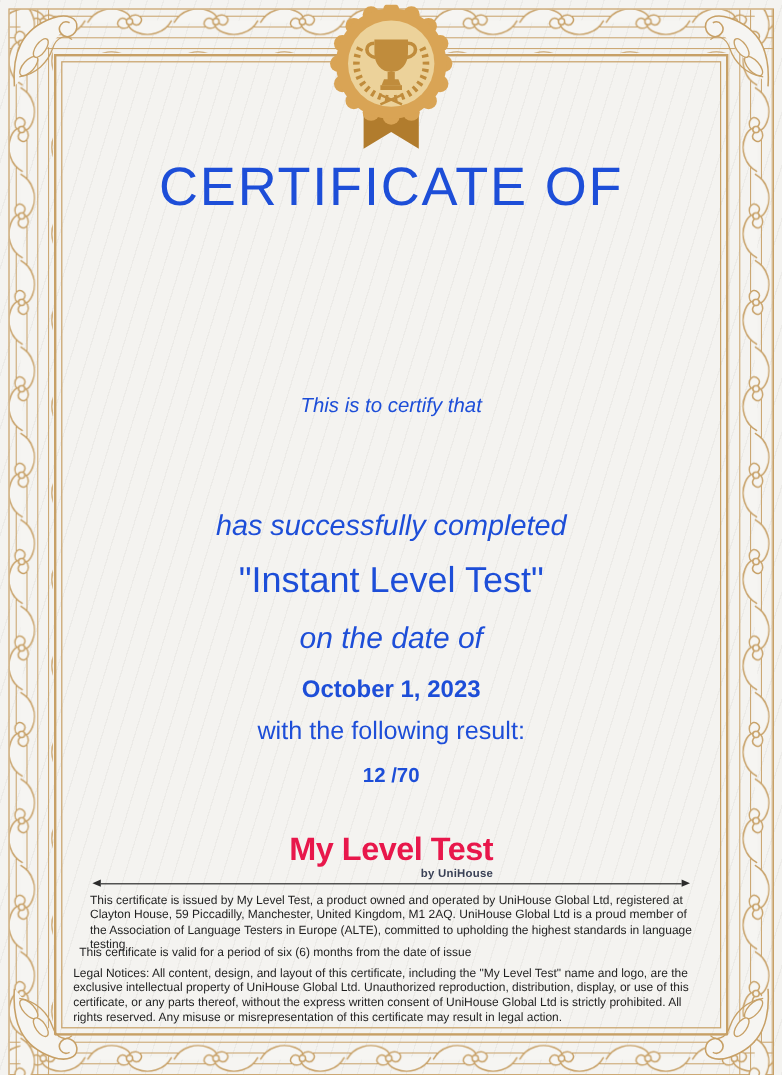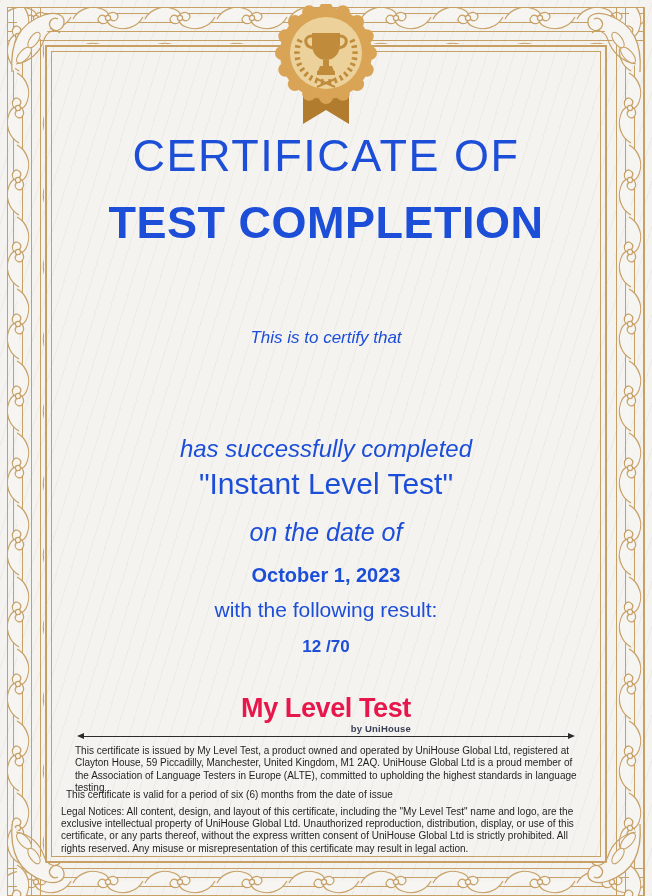--- a/index.html
+++ b/index.html
@@ -20,21 +20,21 @@
   .badge-svg{position:absolute;left:266px;top:4px;z-index:3;}
   .gold-stroke{stroke:#c7a066;fill:none;}
   .t{
     position:absolute;left:0;width:100%;text-align:center;z-index:2;
     color:#1d4ed8;white-space:nowrap;
   }
   .title1{top:130px;font-size:45px;font-weight:400;letter-spacing:1.5px;}
   .title2{top:197px;font-size:45px;font-weight:700;letter-spacing:0.5px;}
   .certify{top:328px;font-size:17px;font-style:italic;}
   .recipient{top:386px;font-size:23px;font-style:italic;font-weight:700;}
-  .completed{top:425px;font-size:24px;font-style:italic;margin-top:10px;}
+  .completed{top:425px;font-size:24px;font-style:italic;}
   .testname{top:467px;font-size:30px;}
   .dateof{top:518px;font-size:25px;font-style:italic;}
   .datevalue{top:564px;font-size:20px;font-weight:700;}
   .resultlabel{top:598px;font-size:21px;}
   .resultvalue{top:637px;font-size:17px;font-weight:700;}
   .logo-wrap{position:absolute;top:695px;left:0;width:100%;text-align:center;z-index:2;}
   .logo-inner{display:inline-block;text-align:right;}
   .logo-name{font-size:27px;font-weight:800;letter-spacing:-0.4px;line-height:1;}
   .logo-byline{font-size:9.5px;font-weight:700;color:#3a4156;margin-top:1px;letter-spacing:0.2px;}
   .divider{
@@ -137,21 +137,20 @@
       <path d="M46,29 H74 V40 C74,50 68,56 60,56 C52,56 46,50 46,40 Z"></path>
       <path d="M46,32 C38,32 37,42 47,44" fill="none" stroke="#c08c3c" stroke-width="3"></path>
       <path d="M74,32 C82,32 83,42 73,44" fill="none" stroke="#c08c3c" stroke-width="3"></path>
       <rect x="57" y="56" width="6" height="7"></rect>
       <path d="M54,62 H66 L68,67 H52 Z"></path>
       <rect x="51" y="67" width="18" height="4"></rect>
     </g>
   </svg>
 
   <div class="t title1">CERTIFICATE OF</div>
-  <div class="t title2">TEST COMPLETION</div>
 
   <div class="t certify">This is to certify that</div>
   <div class="t completed">has successfully completed</div>
   <div class="t testname">"Instant Level Test"</div>
   <div class="t dateof">on the date of</div>
   <div class="t datevalue">October 1, 2023</div>
   <div class="t resultlabel">with the following result:</div>
   <div class="t resultvalue">12 /70</div>
 
   <div class="logo-wrap">

